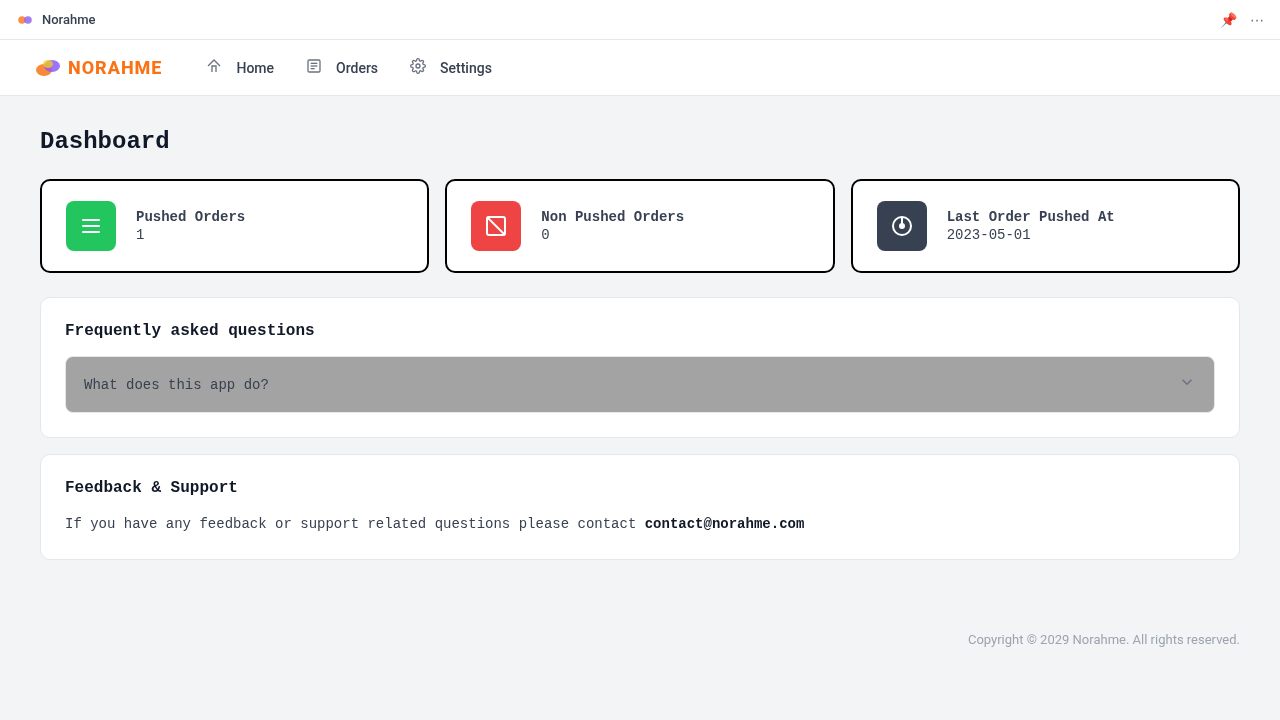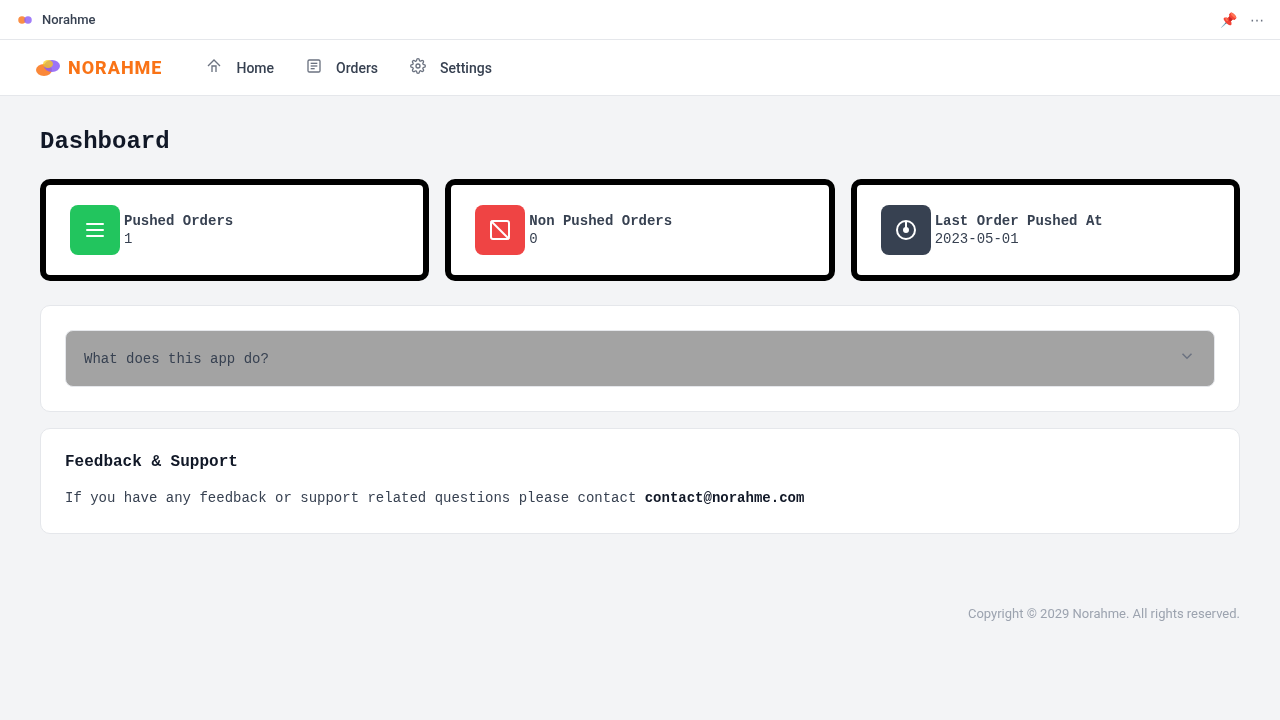--- a/index.html
+++ b/index.html
@@ -92,26 +92,26 @@
 
     
     .stats-grid {
       display: grid;
       grid-template-columns: 1fr 1fr 1fr;
       gap: 16px;
       margin-bottom: 24px;
     }
     .stat-card {
       background: #ffffff;
-      border: 6px solid #000000;
+      border: 2px solid #000000;
       border-radius: 10px;
       padding: 20px 24px;
       display: flex;
       align-items: center;
-      gap: 4px;
+      gap: 20px;
     }
     .stat-icon {
       width: 50px;
       height: 50px;
       border-radius: 8px;
       display: flex;
       align-items: center;
       justify-content: center;
       font-size: 22px;
       color: white;
@@ -297,20 +297,21 @@
       </div>
       <div class="stat-info">
         <div class="stat-label">Last Order Pushed At</div>
         <div class="stat-value">2023-05-01</div>
       </div>
     </div>
 
   </div>
 
   <div class="section-card">
+    <h2 class="section-title">Frequently asked questions</h2>
 
     <div class="faq-item">
       <span class="faq-question">What does this app do?</span>
       <span class="faq-chevron">
         <svg width="18" height="18" viewBox="0 0 24 24" fill="none" stroke="#6b7280" stroke-width="2">
             <polyline points="6 9 12 15 18 9"></polyline>
           </svg>
       </span>
     </div>
 

